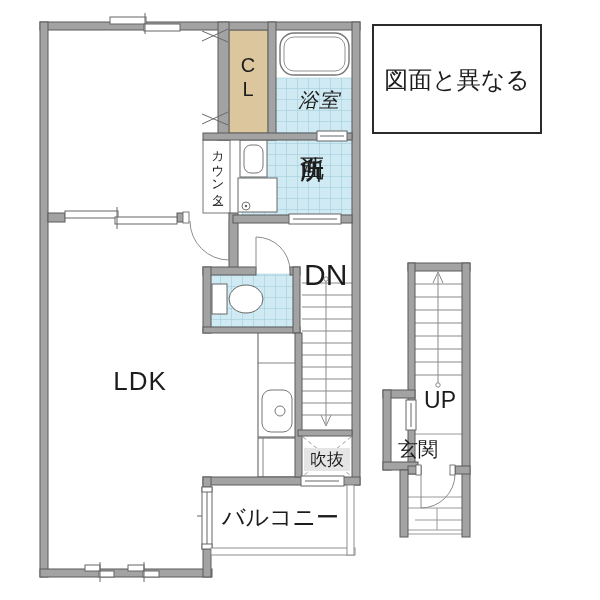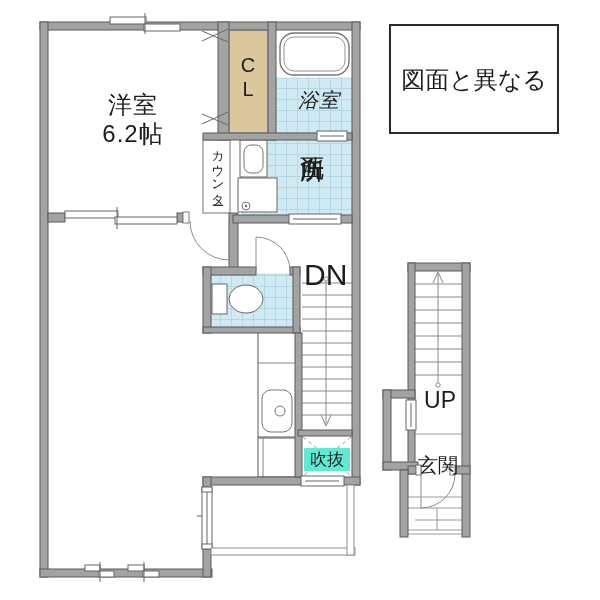--- a/index.html
+++ b/index.html
@@ -4,21 +4,21 @@
 <style>
   html,body{margin:0;padding:0;background:#ffffff;}
   #canvas{position:relative;width:600px;height:600px;background:#fff;overflow:hidden;
           font-family:"Liberation Sans","DejaVu Sans",sans-serif;color:var(--text,#1c1c1c);}
   #plan-svg{position:absolute;left:0;top:0;}
   .lbl{position:absolute;color:var(--text,#1c1c1c);white-space:nowrap;}
   .center{text-align:center;}
   .vert{writing-mode:vertical-rl;text-orientation:upright;}
   .room-label{line-height:29px;font-size:24px;letter-spacing:1px;}
   .ldk-label{line-height:31px;font-size:26px;letter-spacing:1px;}
-  .disclaimer{position:absolute;left:389px;top:24px;width:166px;height:106px;
+  .disclaimer{position:absolute;left:372px;top:24px;width:166px;height:106px;
       border:2px solid #2b2b2b;background:#fff;display:flex;flex-direction:column;
       justify-content:center;align-items:center;font-size:24px;line-height:33px;}
 </style>
 </head>
 <body>
 
 <div id="canvas">
 
 <svg id="plan-svg" width="600" height="600" viewBox="0 0 600 600">
   <defs>
@@ -229,42 +229,40 @@
       <path d="M202 124 L228 112 M202 114 L228 125"></path>
     </g>
   </g>
 
   <g fill="#ffffff" stroke="#8d8d8d" stroke-width="1">
     <rect x="211" y="548" width="144" height="7"></rect>
     <rect x="347" y="485" width="7" height="70"></rect>
   </g>
 </svg>
 
-<div class="lbl room-label center" style="left:68px;top:90px;width:130px;">
-  <div>洋室</div>
-  <div>6.2帖</div>
+
+<div class="lbl ldk-label center" style="left:75px;top:366px;width:130px;">
+  <div>LDK</div>
 </div>
 
-<div class="lbl ldk-label center" style="left:75px;top:366px;width:130px;">
-</div>
-
 <div class="lbl center" style="left:283px;top:87px;width:72px;font-size:20px;letter-spacing:1px;font-style:italic;">浴室</div>
 
 <div class="lbl vert" style="left:296px;top:137px;font-size:24px;letter-spacing:1px;">洗面所</div>
 
 <div class="lbl vert" style="left:236px;top:54px;font-size:20px;letter-spacing:2px;">CL</div>
 
 <div class="lbl vert" style="left:209px;top:142px;font-size:12.5px;">カウンター</div>
 
 <div class="lbl center" style="left:304px;top:258px;width:42px;font-size:30px;">DN</div>
 
 <div class="lbl center" style="left:419px;top:387px;width:42px;font-size:23px;">UP</div>
 
-<div class="lbl center" style="left:412px;top:436px;width:52px;font-size:20px;margin-top:16px;">玄関</div>
-
-<div class="lbl center" style="left:304px;top:448px;width:46px;font-size:17px;background:#5eead4;">吹抜</div>
-
+<div class="lbl center" style="left:392px;top:436px;width:52px;font-size:20px;">玄関</div>
+
+<div class="lbl center" style="left:304px;top:448px;width:46px;font-size:17px;background:#e5e5e5;">吹抜</div>
+
+<div class="lbl center" style="left:213px;top:502px;width:135px;font-size:23px;">バルコニー</div>
 
 <div class="disclaimer">
   <span>図面と異なる</span>
 </div>
 
 </div>
 
 </body></html>

